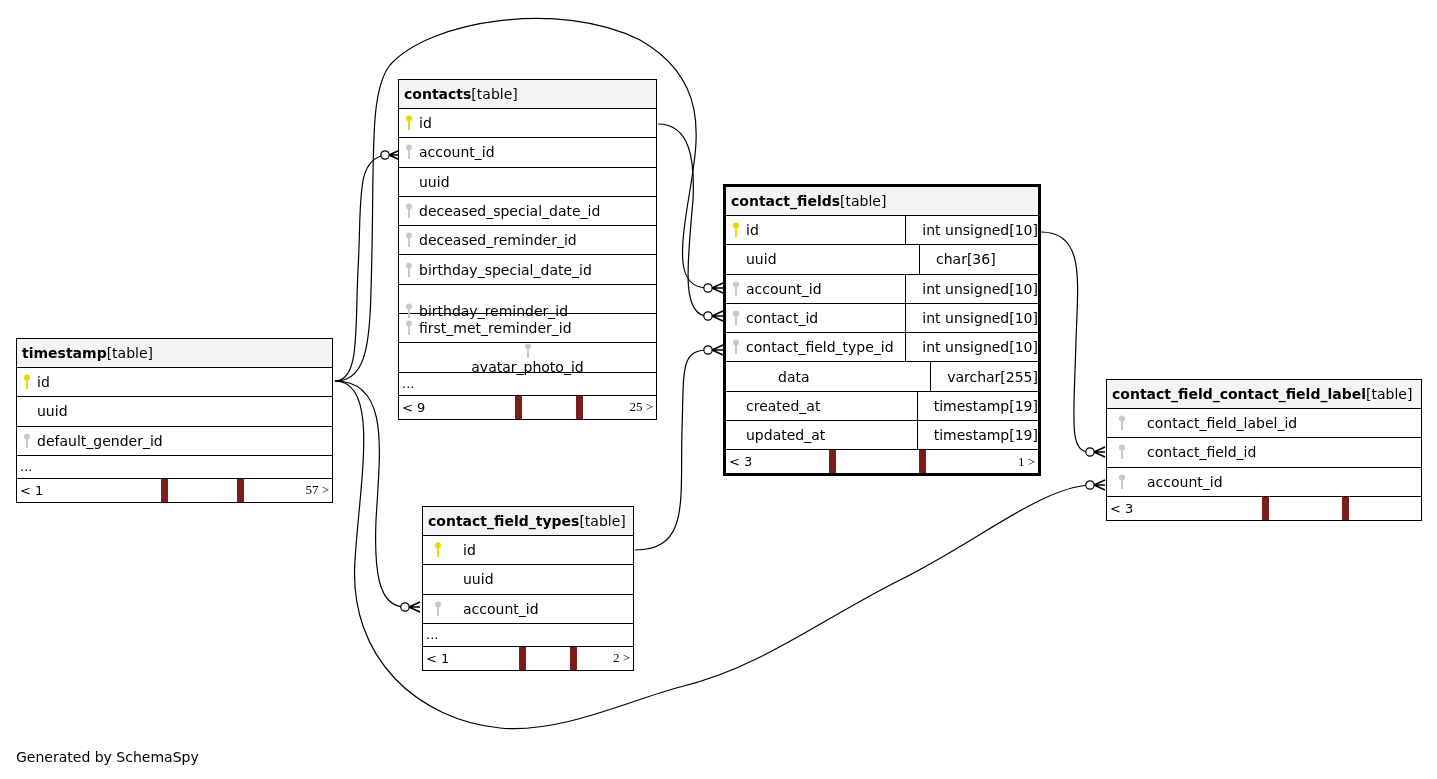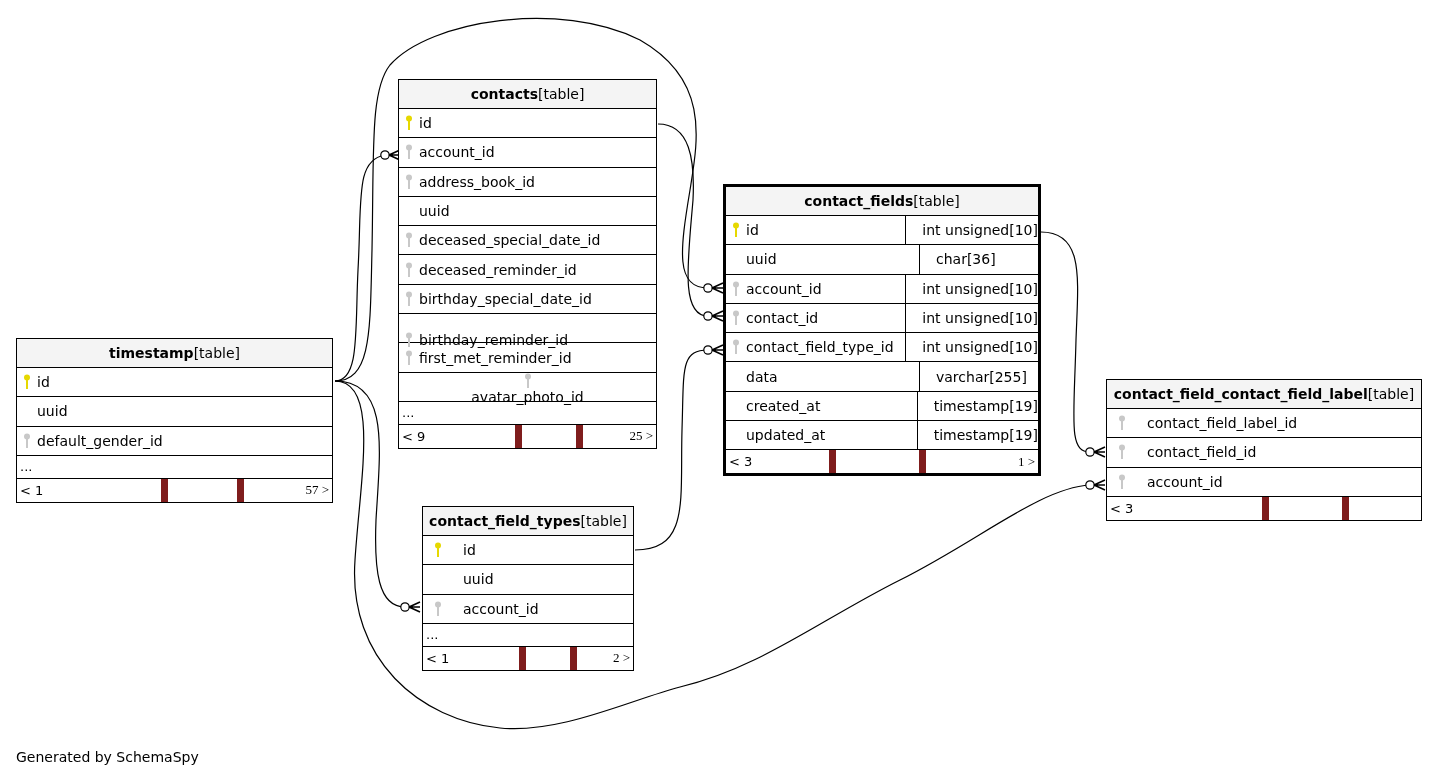--- a/index.html
+++ b/index.html
@@ -2,21 +2,21 @@
 <html><head>
 <meta charset="utf-8">
 <style>
   html, body { margin:0; padding:0; background:#ffffff; }
   body { width:1437px; height:779px; position:relative; overflow:hidden;
          font-family:"DejaVu Sans", sans-serif; color:#000; }
   #edges { position:absolute; left:0; top:0; width:1437px; height:779px; pointer-events:none; }
   .tbl { position:absolute; background:#fff; border:1px solid #000; box-sizing:border-box;
          font-size:14px; }
   .tbl.focus { border:3px solid #000; }
-  .hdr { background:#f4f4f4; height:29px; display:flex; align-items:center; justify-content:center;
+  .hdr { background:#f4f4f4; height:29px; display:flex; align-items:center; justify-content:flex-start;
          padding:0 5px; border-bottom:1px solid #000; box-sizing:border-box; }
   .hdr .name { font-weight:bold; font-size:14px; }
   .hdr .kind { font-size:14px; }
   .row { height:29.3px; display:flex; align-items:center; border-bottom:1px solid #000; box-sizing:border-box; }
   .row .cell { display:flex; align-items:center; height:100%; box-sizing:border-box; }
   .key { width:20px; display:inline-flex; justify-content:center; align-items:center; flex:0 0 auto; }
   .key svg { width:8px; height:16px; }
   .colname { white-space:nowrap; }
   .coltype { border-left:1px solid #000; padding-left:16px; white-space:nowrap; }
   .more { height:23px; display:flex; align-items:center; padding-left:3px; border-bottom:1px solid #000; box-sizing:border-box; font-size:13px; }
@@ -119,31 +119,20 @@
             <svg viewBox="0 0 8 16">
               <circle cx="4" cy="3.5" r="3" fill="#c8c8c8"></circle>
               <rect x="3" y="5" width="2" height="10" fill="#c8c8c8"></rect>
             </svg>
           </span>
           <span class="colname">account_id</span>
         </div>
       </div>
       <div class="row">
         <div class="cell" style="width: 100%;">
-          <span class="key">
-            <svg viewBox="0 0 8 16">
-              <circle cx="4" cy="3.5" r="3" fill="#c8c8c8"></circle>
-              <rect x="3" y="5" width="2" height="10" fill="#c8c8c8"></rect>
-            </svg>
-          </span>
-          <span class="colname">address_book_id</span>
-        </div>
-      </div>
-      <div class="row">
-        <div class="cell" style="width: 100%;">
           <span class="key"></span>
           <span class="colname">uuid</span>
         </div>
       </div>
       <div class="row">
         <div class="cell" style="width: 100%;">
           <span class="key">
             <svg viewBox="0 0 8 16">
               <circle cx="4" cy="3.5" r="3" fill="#c8c8c8"></circle>
               <rect x="3" y="5" width="2" height="10" fill="#c8c8c8"></rect>
@@ -271,21 +260,21 @@
             <svg viewBox="0 0 8 16">
               <circle cx="4" cy="3.5" r="3" fill="#c8c8c8"></circle>
               <rect x="3" y="5" width="2" height="10" fill="#c8c8c8"></rect>
             </svg>
           </span>
           <span class="colname">contact_field_type_id</span>
         </div>
         <div class="cell coltype" style="flex: 1 1 0%;">int unsigned[10]</div>
       </div>
       <div class="row">
-        <div class="cell" style="width: 193px;">
+        <div class="cell" style="width: 193px; margin-left: 32px;">
           <span class="key"></span>
           <span class="colname">data</span>
         </div>
         <div class="cell coltype" style="flex: 1 1 0%;">varchar[255]</div>
       </div>
       <div class="row">
         <div class="cell" style="width: 193px;">
           <span class="key"></span>
           <span class="colname">created_at</span>
         </div>

